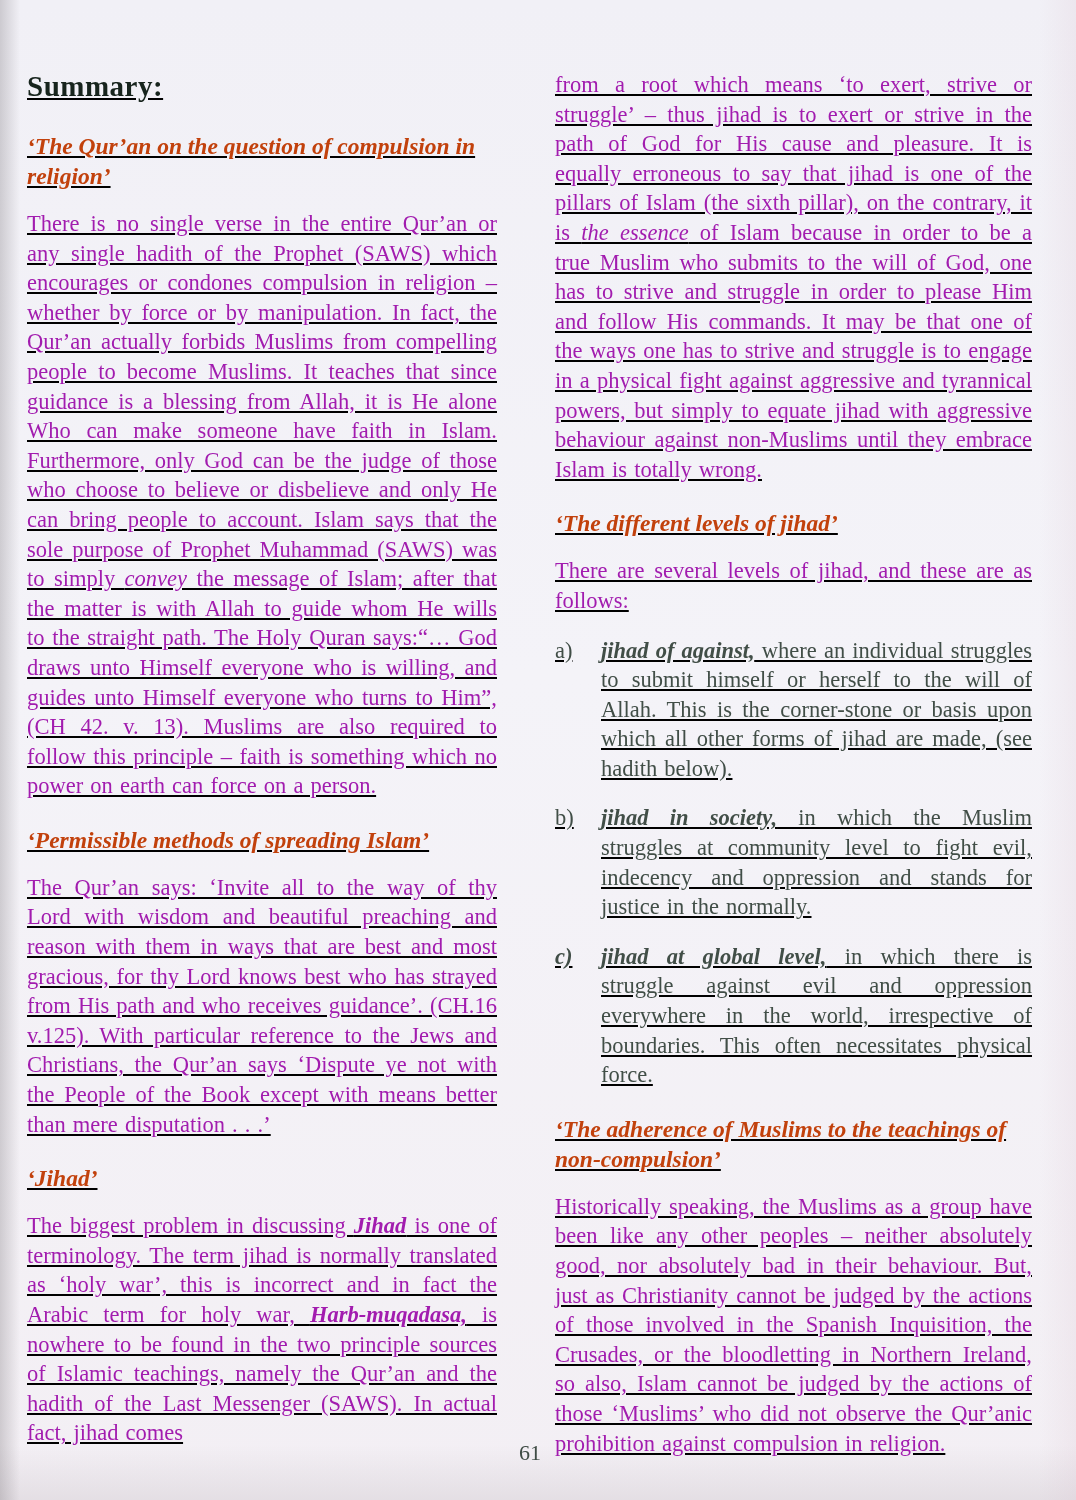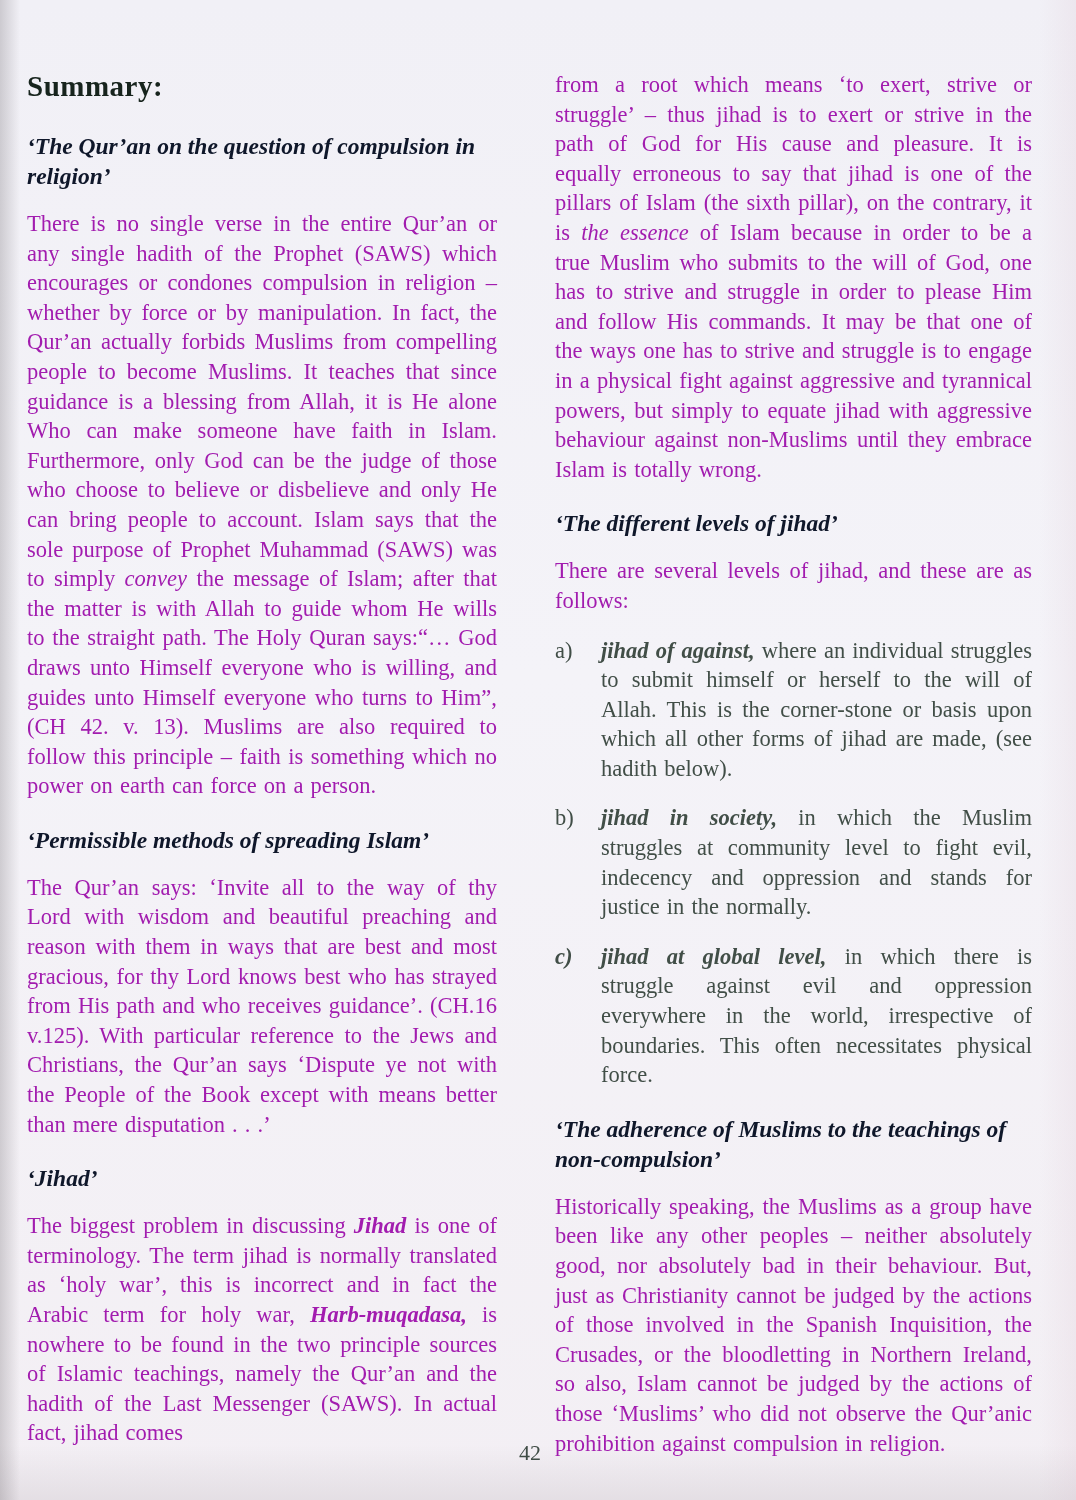--- a/index.html
+++ b/index.html
@@ -14,39 +14,40 @@
       linear-gradient(90deg, rgba(120,115,120,0.30) 0px, rgba(243,242,247,0) 20px),
       linear-gradient(270deg, rgba(216,190,204,0.18) 0px, rgba(243,242,247,0) 36px),
       linear-gradient(0deg, rgba(168,158,166,0.20) 0px, rgba(243,242,247,0) 55px),
       linear-gradient(180deg, #f1f0f6 0%, #f4f3f8 45%, #f3eff4 100%);
   }
   .page {
     position: absolute;
     inset: 0;
     box-sizing: border-box;
     padding: 70px 44px 0 27px;
+    text-decoration: underline;
   }
   .columns { display: flex; gap: 58px; }
   .col-left  { width: 470px; flex: none; }
   .col-right { width: 477px; flex: none; }
 
   .page-title {
     margin: 0 0 28px 0;
     font-size: 29px;
     font-weight: bold;
     letter-spacing: 0.5px;
     color: #17241d;
   }
   .heading {
     margin: 24px 0 18px 0;
     font-size: 23.5px;
     font-weight: bold;
     font-style: italic;
     line-height: 30px;
-    color: #0f172a;
+    color: #c2410c;
   }
   .heading.first { margin-top: 0; }
   .para {
     margin: 0;
     font-size: 22.5px;
     line-height: 29.6px;
     color: #a21caf;
     text-align: justify;
     word-spacing: 1.5px;
   }
@@ -114,14 +115,14 @@
           <span class="list-body"><strong class="bi">jihad at global level,</strong><span> in which there is struggle against evil and oppression everywhere in the world, irrespective of boundaries. This often necessitates physical force.</span></span>
         </div>
       </div>
 
       <h2 class="heading">‘The adherence of Muslims to the teachings of non-compulsion’</h2>
       <p class="para">Historically speaking, the Muslims as a group have been like any other peoples – neither absolutely good, nor absolutely bad in their behaviour. But, just as Christianity cannot be judged by the actions of those involved in the Spanish Inquisition, the Crusades, or the bloodletting in Northern Ireland, so also, Islam cannot be judged by the actions of those ‘Muslims’ who did not observe the Qur’anic prohibition against compulsion in religion.</p>
     </div>
 
   </div>
 
-  <div class="page-number">42</div>
+  <div class="page-number">61</div>
 </div>
 
 </body></html>

